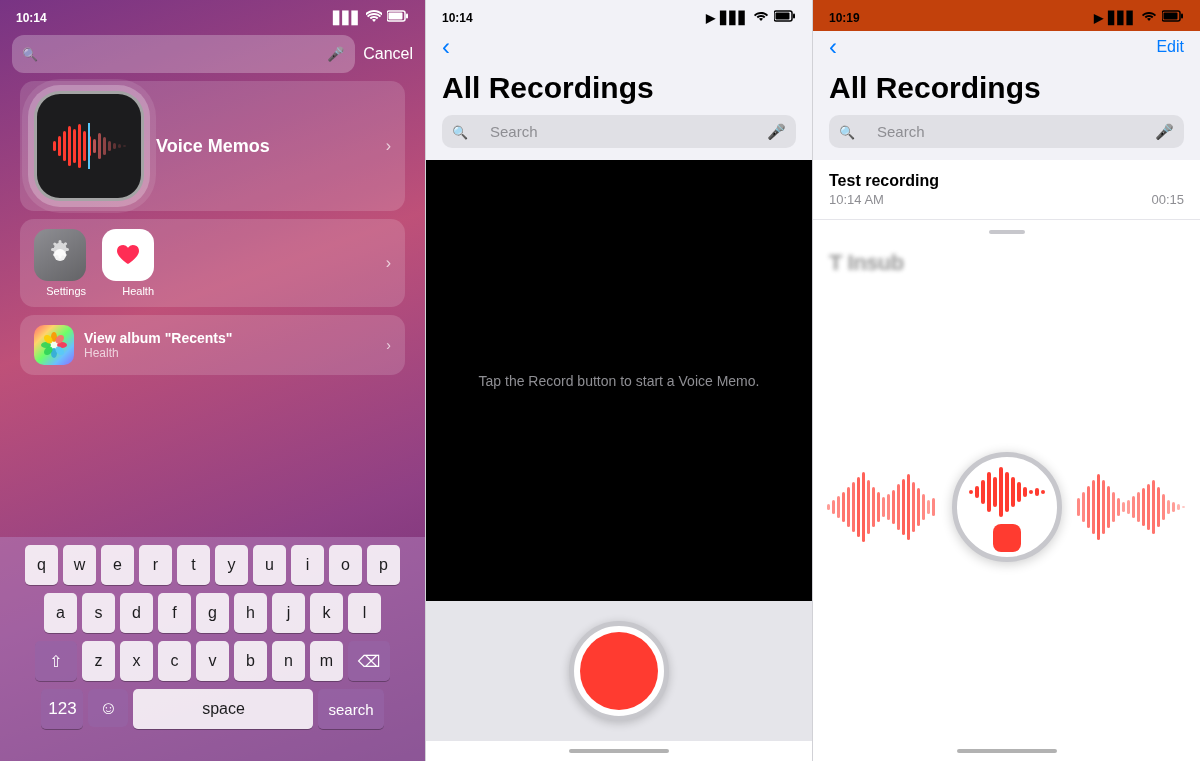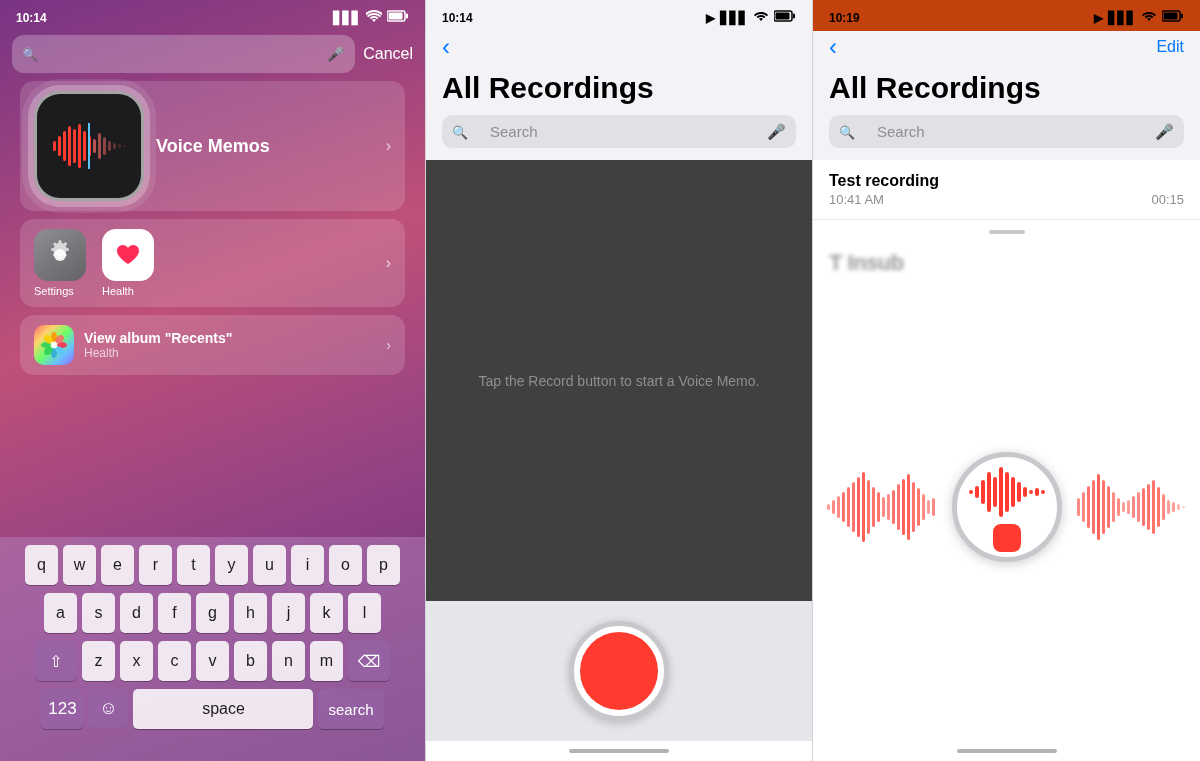--- a/index.html
+++ b/index.html
@@ -133,21 +133,21 @@
     .chevron-right {
       position: absolute;
       right: 14px;
       color: rgba(255,255,255,0.7);
       font-size: 16px;
     }
 
     .app-icon-item {
       display: flex;
       flex-direction: column;
-      align-items: flex-start;
+      align-items: flex-end;
       gap: 4px;
     }
 
     .app-icon-box {
       width: 52px;
       height: 52px;
       border-radius: 14px;
       display: flex;
       align-items: center;
       justify-content: center;
@@ -314,21 +314,21 @@
       padding: 8px 12px 8px 32px;
       font-size: 15px;
       color: #8e8e93;
       position: relative;
       display: flex;
       align-items: center;
     }
 
     .recordings-content-2 {
       flex: 1;
-      background: #404040;
+      background: #000000;
       display: flex;
       flex-direction: column;
     }
 
     .empty-message {
       flex: 1;
       display: flex;
       align-items: center;
       justify-content: center;
       color: #8e8e93;
@@ -749,21 +749,21 @@
       <span style="position:absolute;left:10px;top:50%;transform:translateY(-50%);color:#8e8e93;font-size:13px;">🔍</span>
       <span style="margin-left:16px;color:#8e8e93;font-size:15px;">Search</span>
       <span style="position:absolute;right:10px;top:50%;transform:translateY(-50%);color:#8e8e93;">🎤</span>
     </div>
   </div>
 
   <div class="recordings-list">
     <div class="recording-item">
       <div class="recording-title">Test recording</div>
       <div class="recording-meta">
-        <span class="recording-time-text">10:41 AM</span>
+        <span class="recording-time-text">10:14 AM</span>
         <span class="recording-duration">00:15</span>
       </div>
     </div>
   </div>
 
   <div class="waveform-sheet">
     <div class="sheet-handle"></div>
 
     <div class="blurred-title">T Insub</div>
 

